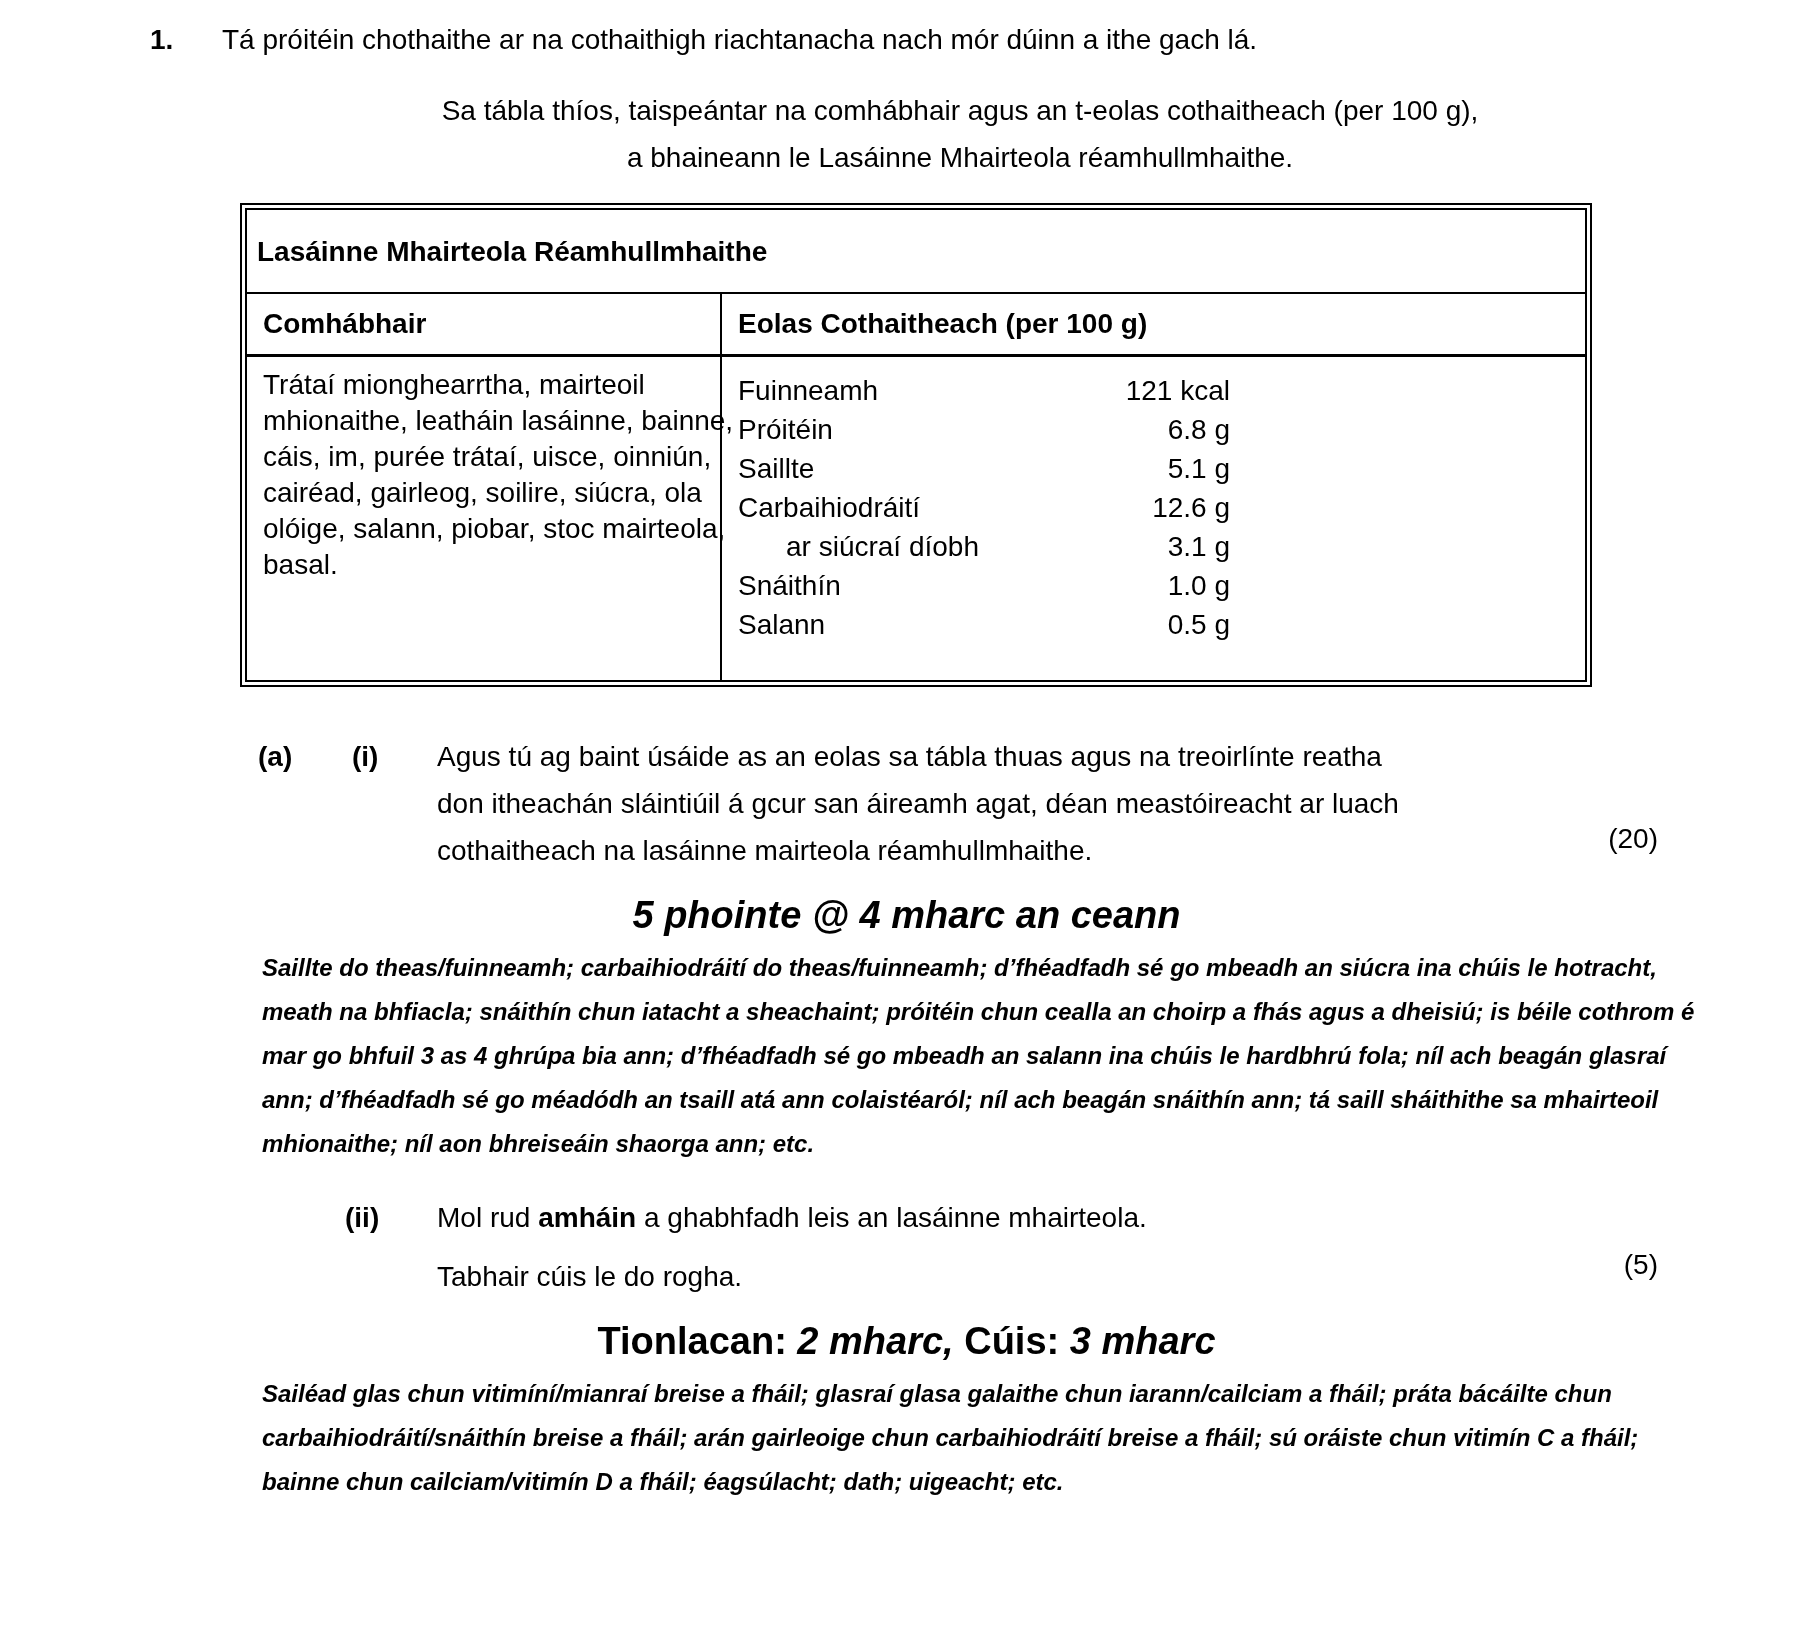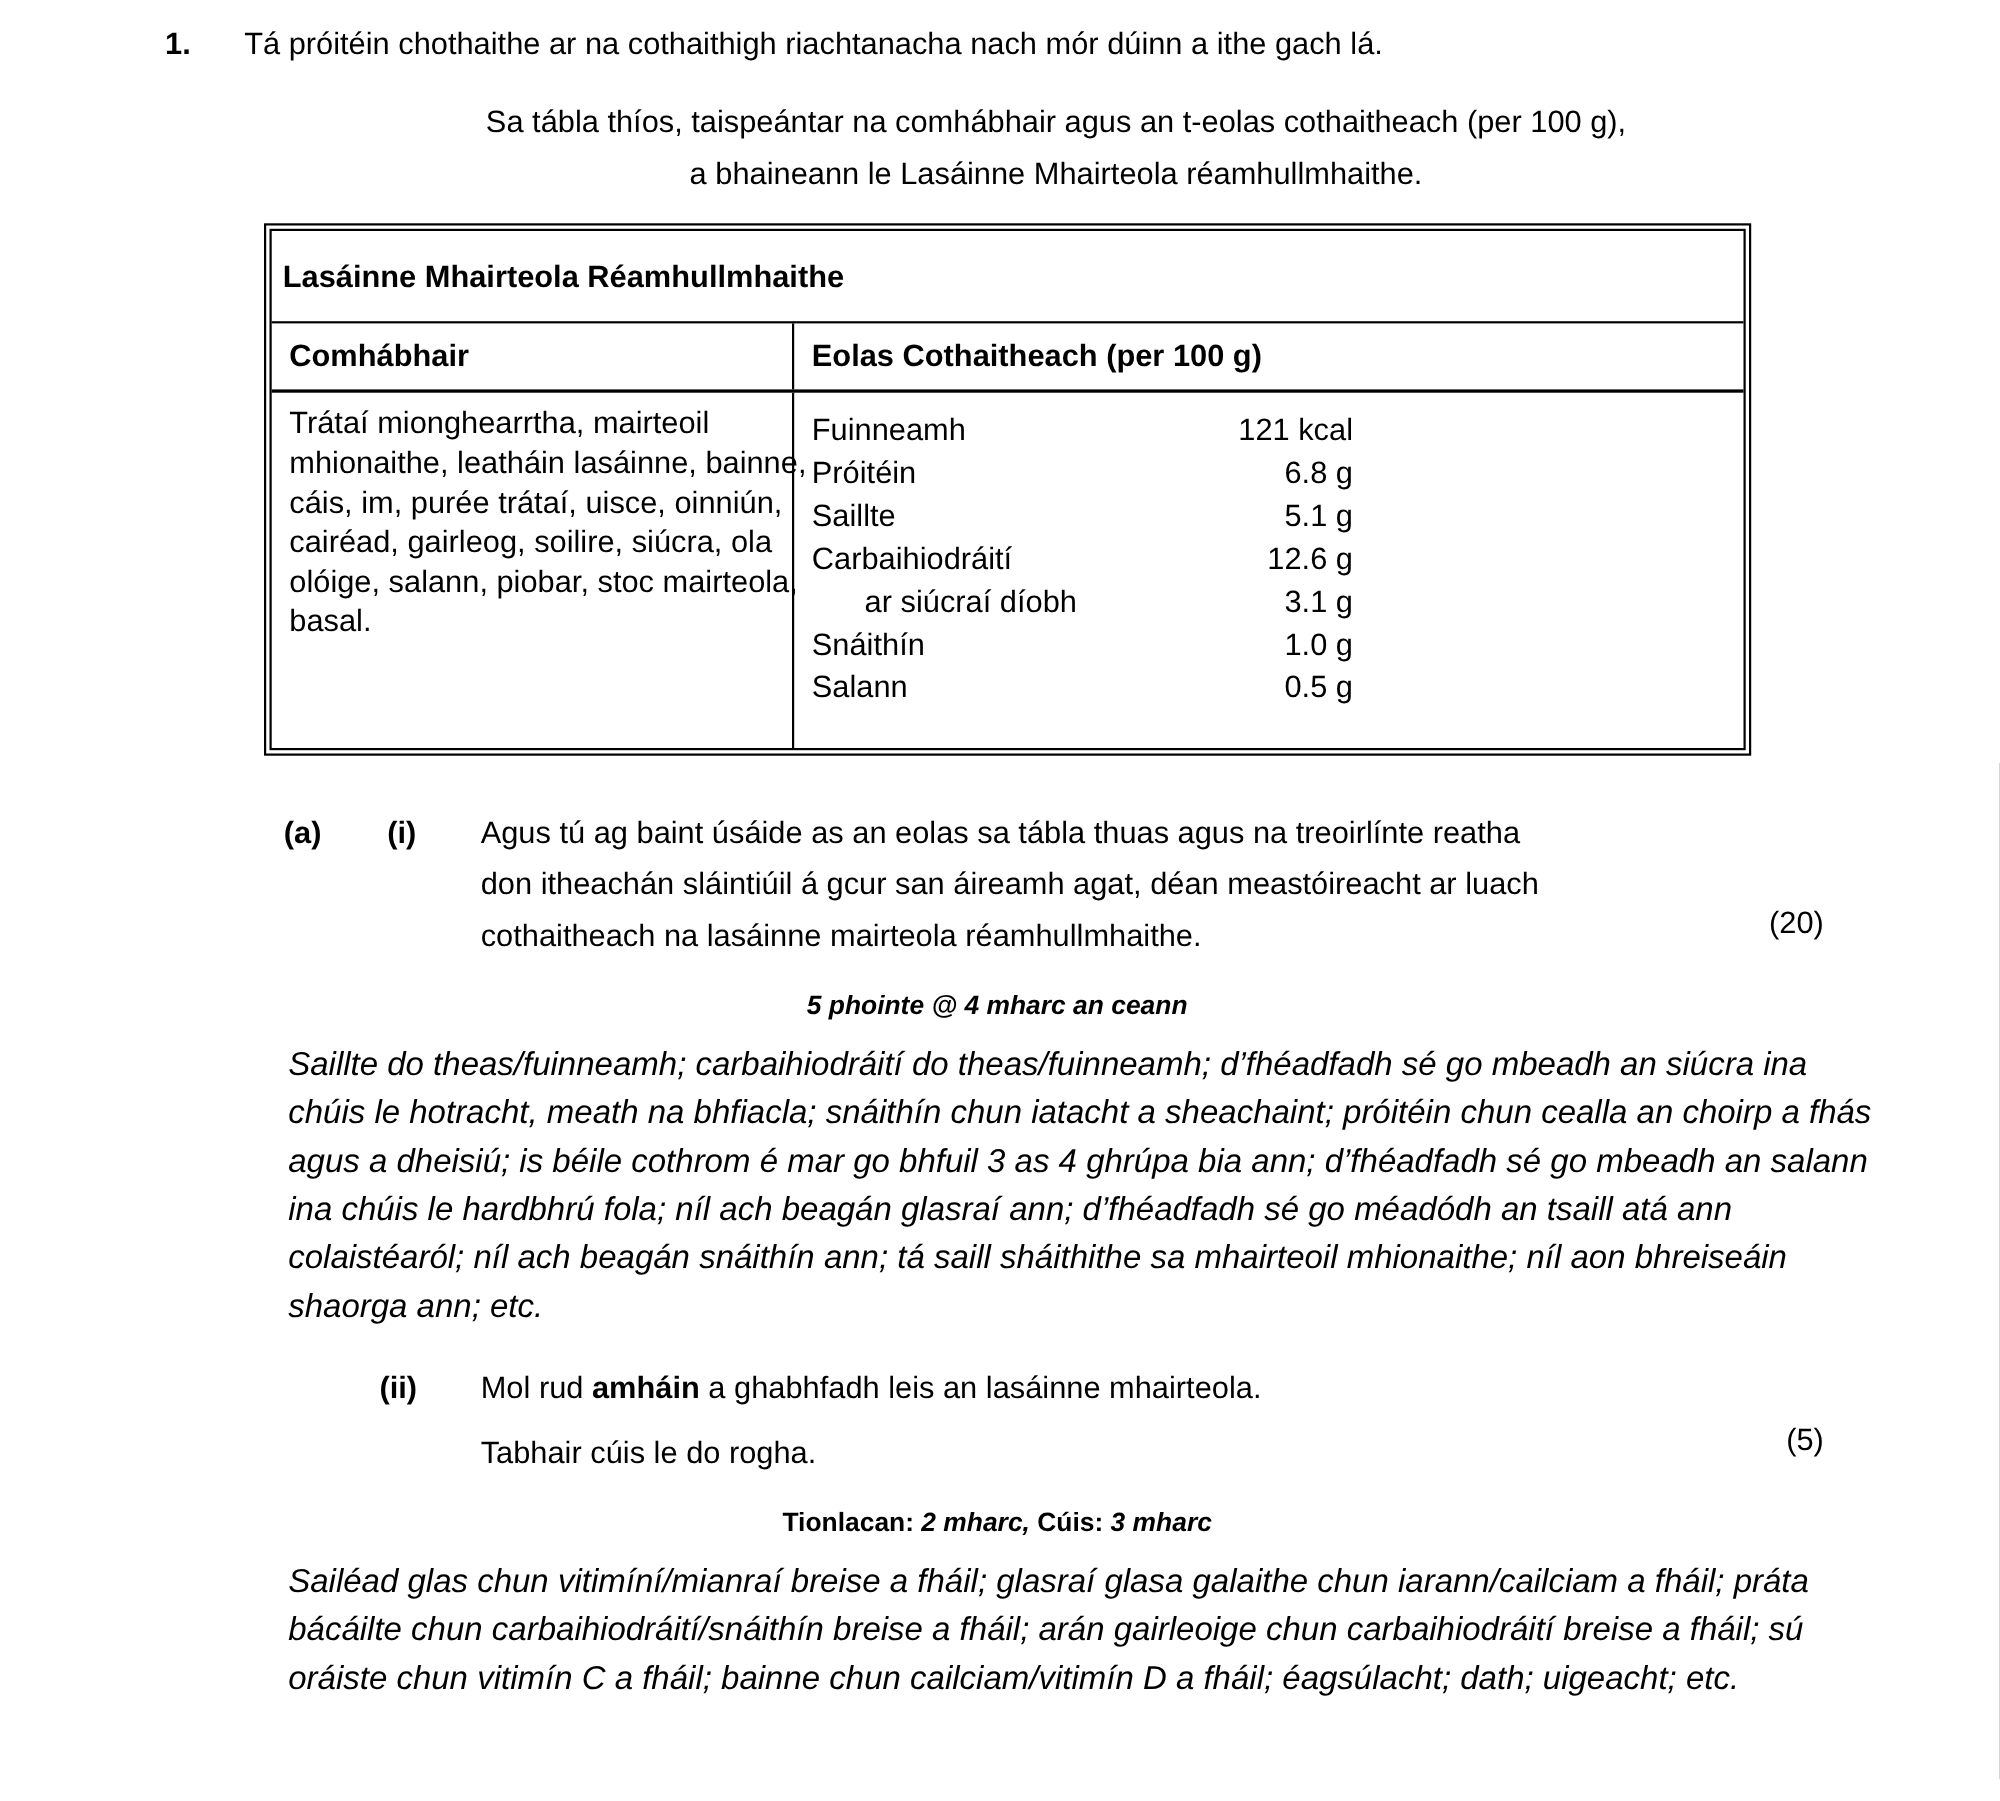--- a/index.html
+++ b/index.html
@@ -59,31 +59,32 @@
   .part-row .marks { position:absolute; right:0; bottom:12px; font-weight:normal; }
   .part-ii { margin-left:345px; margin-top:28px; }
   .q2-line2 { margin-top:12px; }
 
   
   .center-head {
     margin:20px 160px 0 155px;
     text-align:center;
     font-weight:bold;
     font-style:italic;
-    font-size:24px;
+    font-size:38px;
     line-height:42px;
   }
   .center-head .upright { font-style:normal; }
   .scheme {
     margin:10px 0 0 262px;
     width:1442px;
     font-style:italic;
-    font-size:30px;
+    font-size:24px;
     line-height:44px;
     text-align:left;
+    font-weight:bold;
   }
 </style>
 </head>
 <body>
 
 <div class="page">
 
   <div class="q-row">
     <span class="q-num">1.</span>
     <span class="pre">Tá próitéin chothaithe ar na cothaithigh riachtanacha nach mór dúinn a ithe gach lá.</span>

